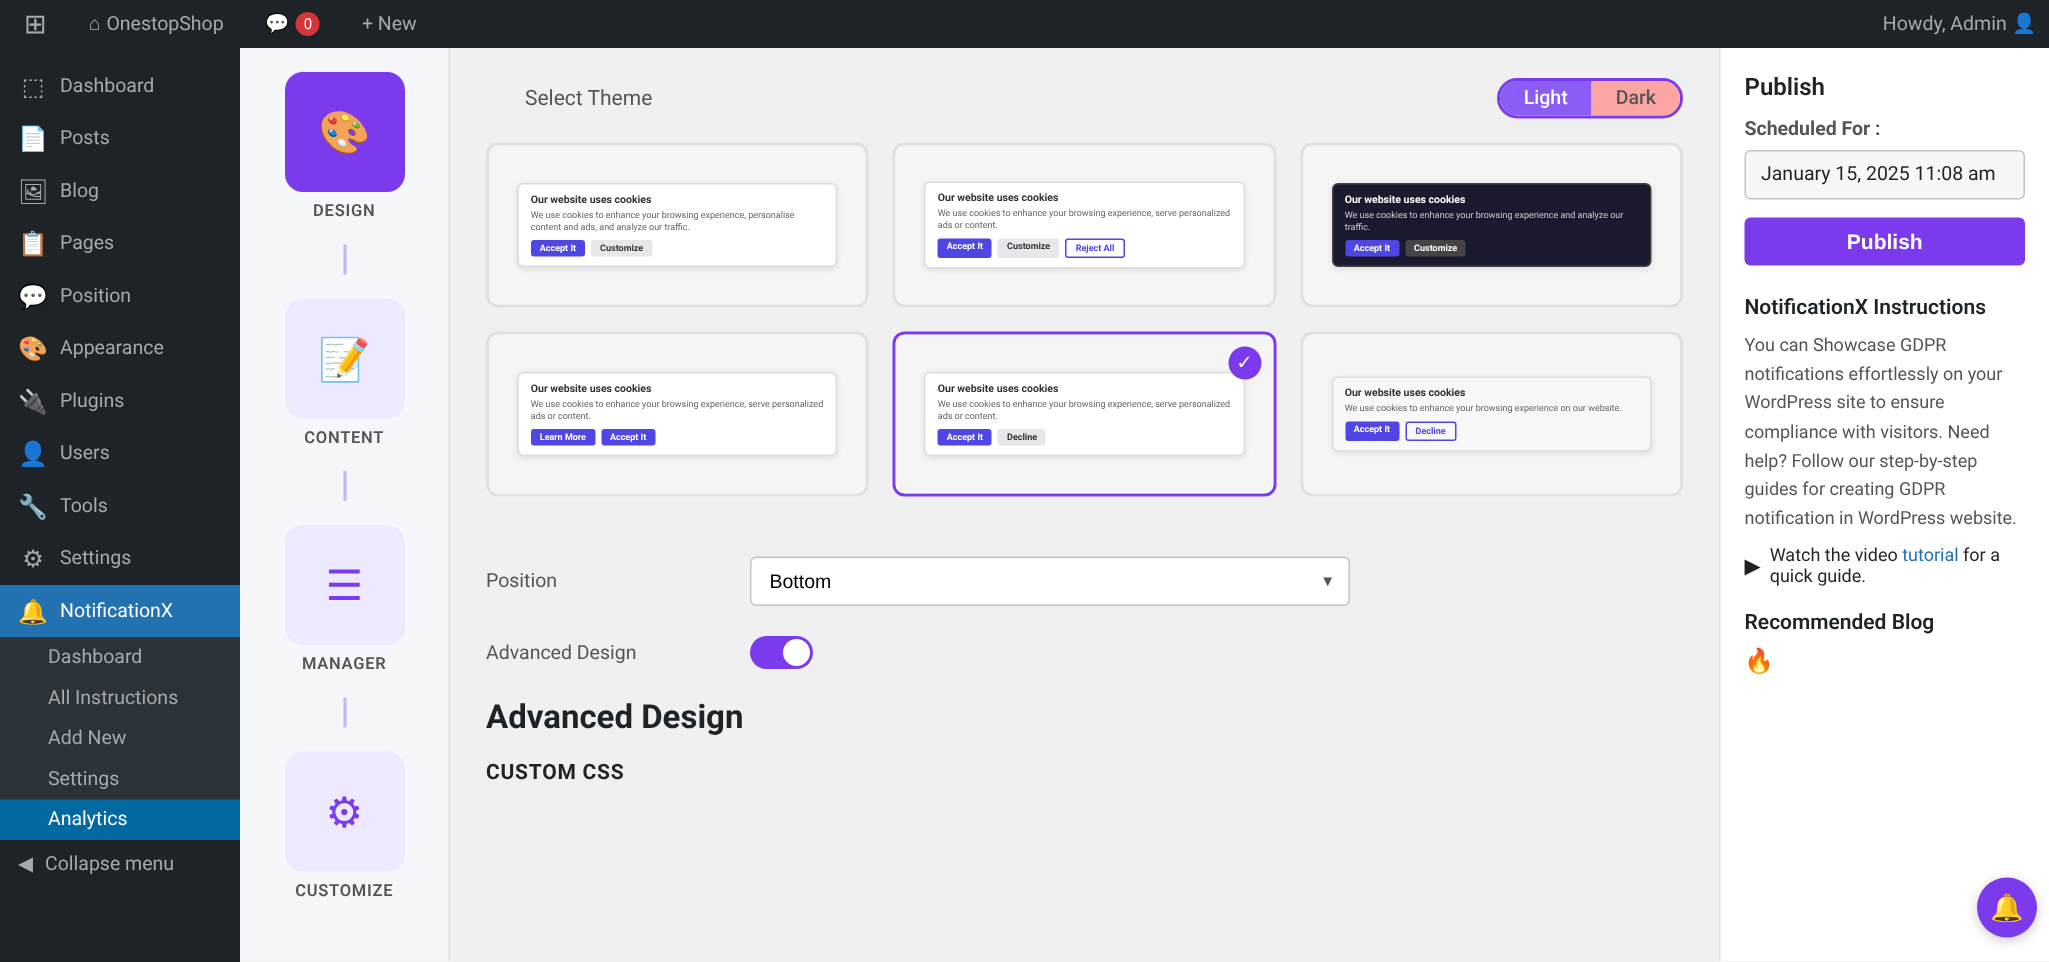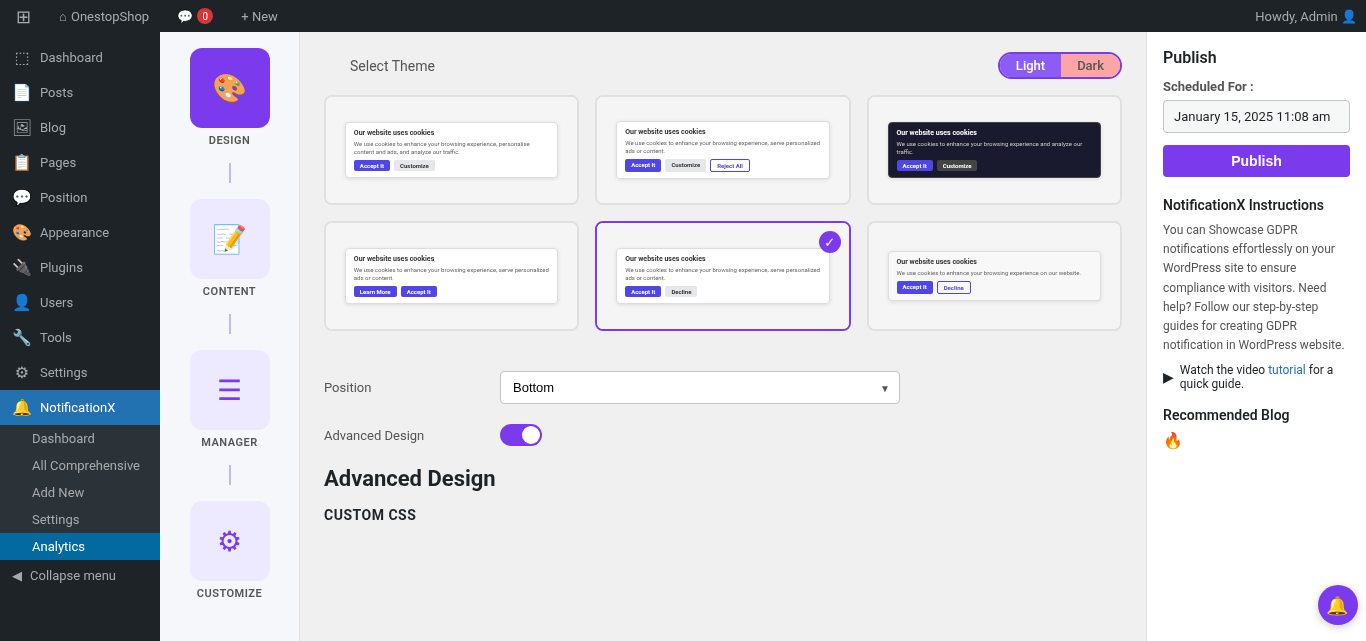--- a/index.html
+++ b/index.html
@@ -436,21 +436,21 @@
     <div class="menu-item active">
       <span class="menu-icon">🔔</span>
       <span>NotificationX</span>
     </div>
 
     <div class="submenu">
       <div class="menu-item">
         <span>Dashboard</span>
       </div>
       <div class="menu-item">
-        <span>All Comprehensive</span>
+        <span>All Instructions</span>
       </div>
       <div class="menu-item">
         <span>Add New</span>
       </div>
       <div class="menu-item">
         <span>Settings</span>
       </div>
       <div class="menu-item active">
         <span>Analytics</span>
       </div>

